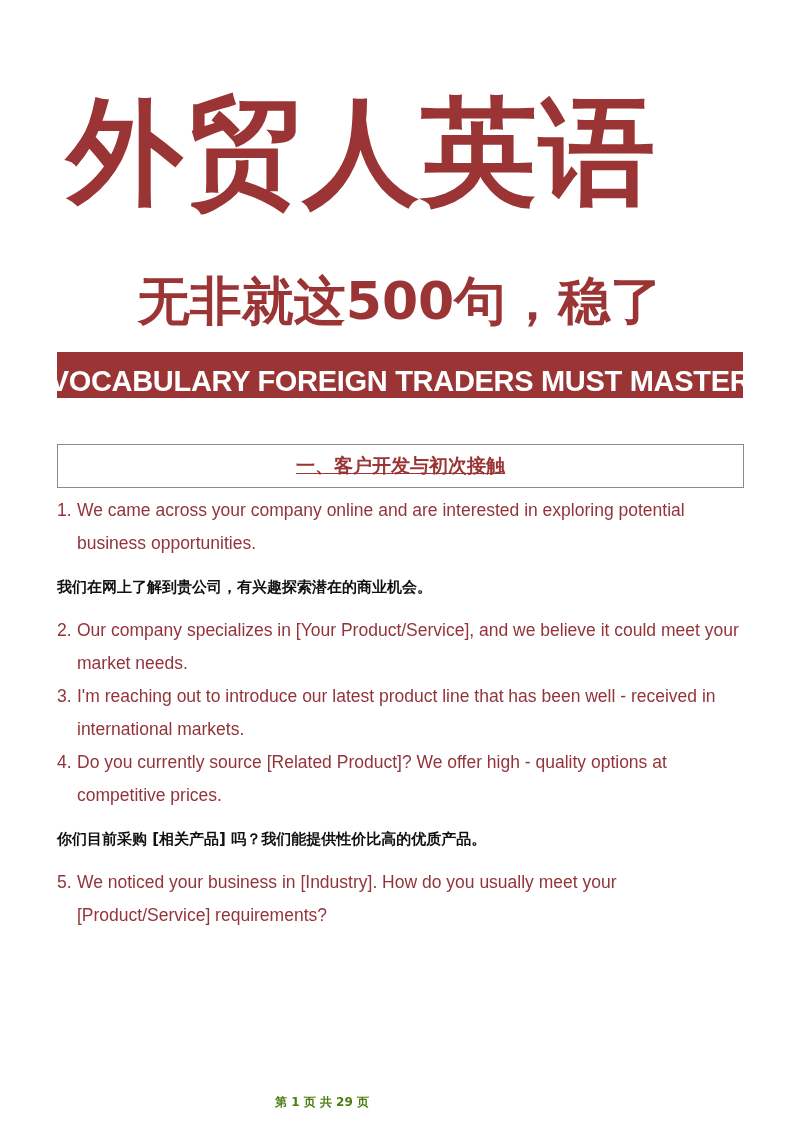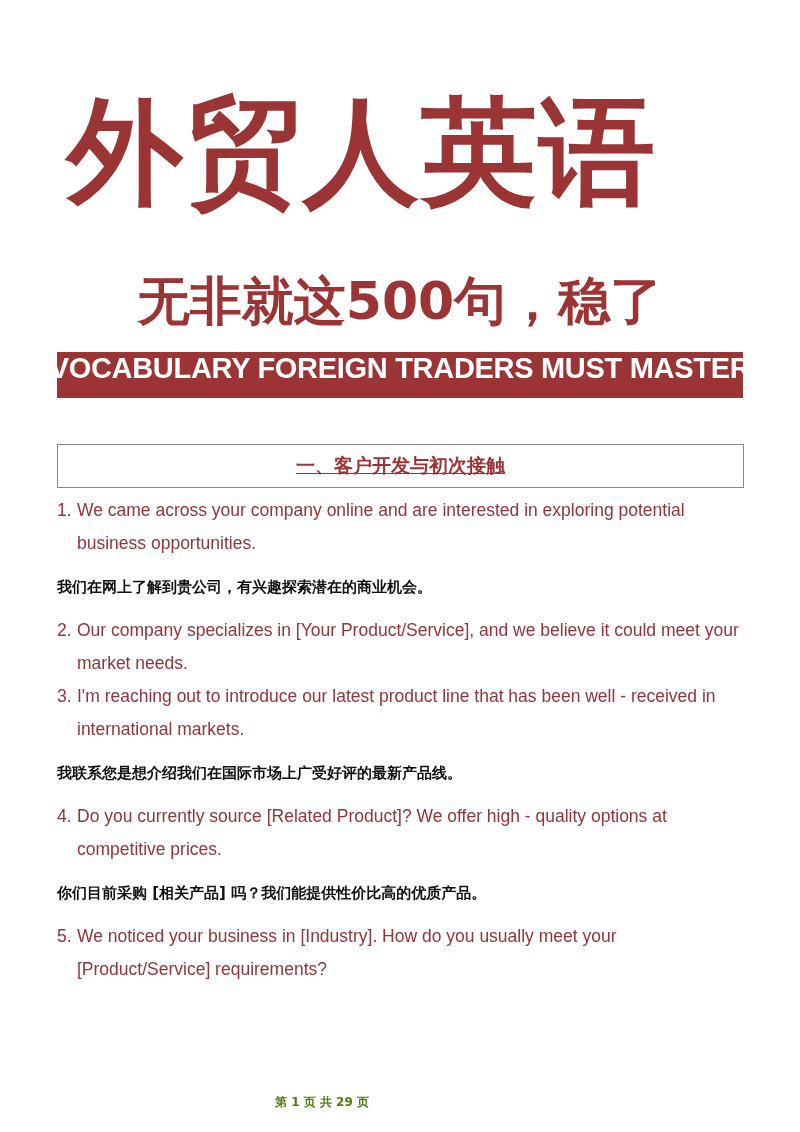--- a/index.html
+++ b/index.html
@@ -14,21 +14,21 @@
     }
     .title-sub {
       position: absolute; left: 0; top: 256px; width: 800px;
       text-align: center; font-weight: bold; font-size: 52px; line-height: 90px;
       color: #9b3535;
       font-family: "DejaVu Sans", sans-serif;
     }
     .banner {
       position: absolute; left: 57px; top: 352px; width: 686px; height: 46px;
       background: #9b3535; color: #ffffff;
-      display: flex; align-items: flex-start; justify-content: center;
+      display: flex; align-items: flex-end; justify-content: center;
       font-weight: bold; font-size: 29px; letter-spacing: -0.3px;
       font-family: "Liberation Sans", sans-serif;
       white-space: nowrap;
     }
     .section-box {
       position: absolute; left: 57px; top: 444px; width: 687px; height: 44px;
       border: 1px solid #8a8a8a; background: #fff;
       display: flex; align-items: center; justify-content: center;
     }
     .section-title {
@@ -81,21 +81,20 @@
     <div class="item-en">
       <span class="item-num">2.</span>
       <span class="item-en-text">Our company specializes in [Your Product/Service], and we believe it could meet your market needs.</span>
     </div>
   </div>
   <div class="item">
     <div class="item-en">
       <span class="item-num">3.</span>
       <span class="item-en-text">I'm reaching out to introduce our latest product line that has been well - received in international markets.</span>
     </div>
-    <div class="item-zh">我联系您是想介绍我们在国际市场上广受好评的最新产品线。</div>
   </div>
   <div class="item">
     <div class="item-en">
       <span class="item-num">4.</span>
       <span class="item-en-text">Do you currently source [Related Product]? We offer high - quality options at competitive prices.</span>
     </div>
     <div class="item-zh">你们目前采购 [相关产品] 吗？我们能提供性价比高的优质产品。</div>
   </div>
   <div class="item">
     <div class="item-en">

